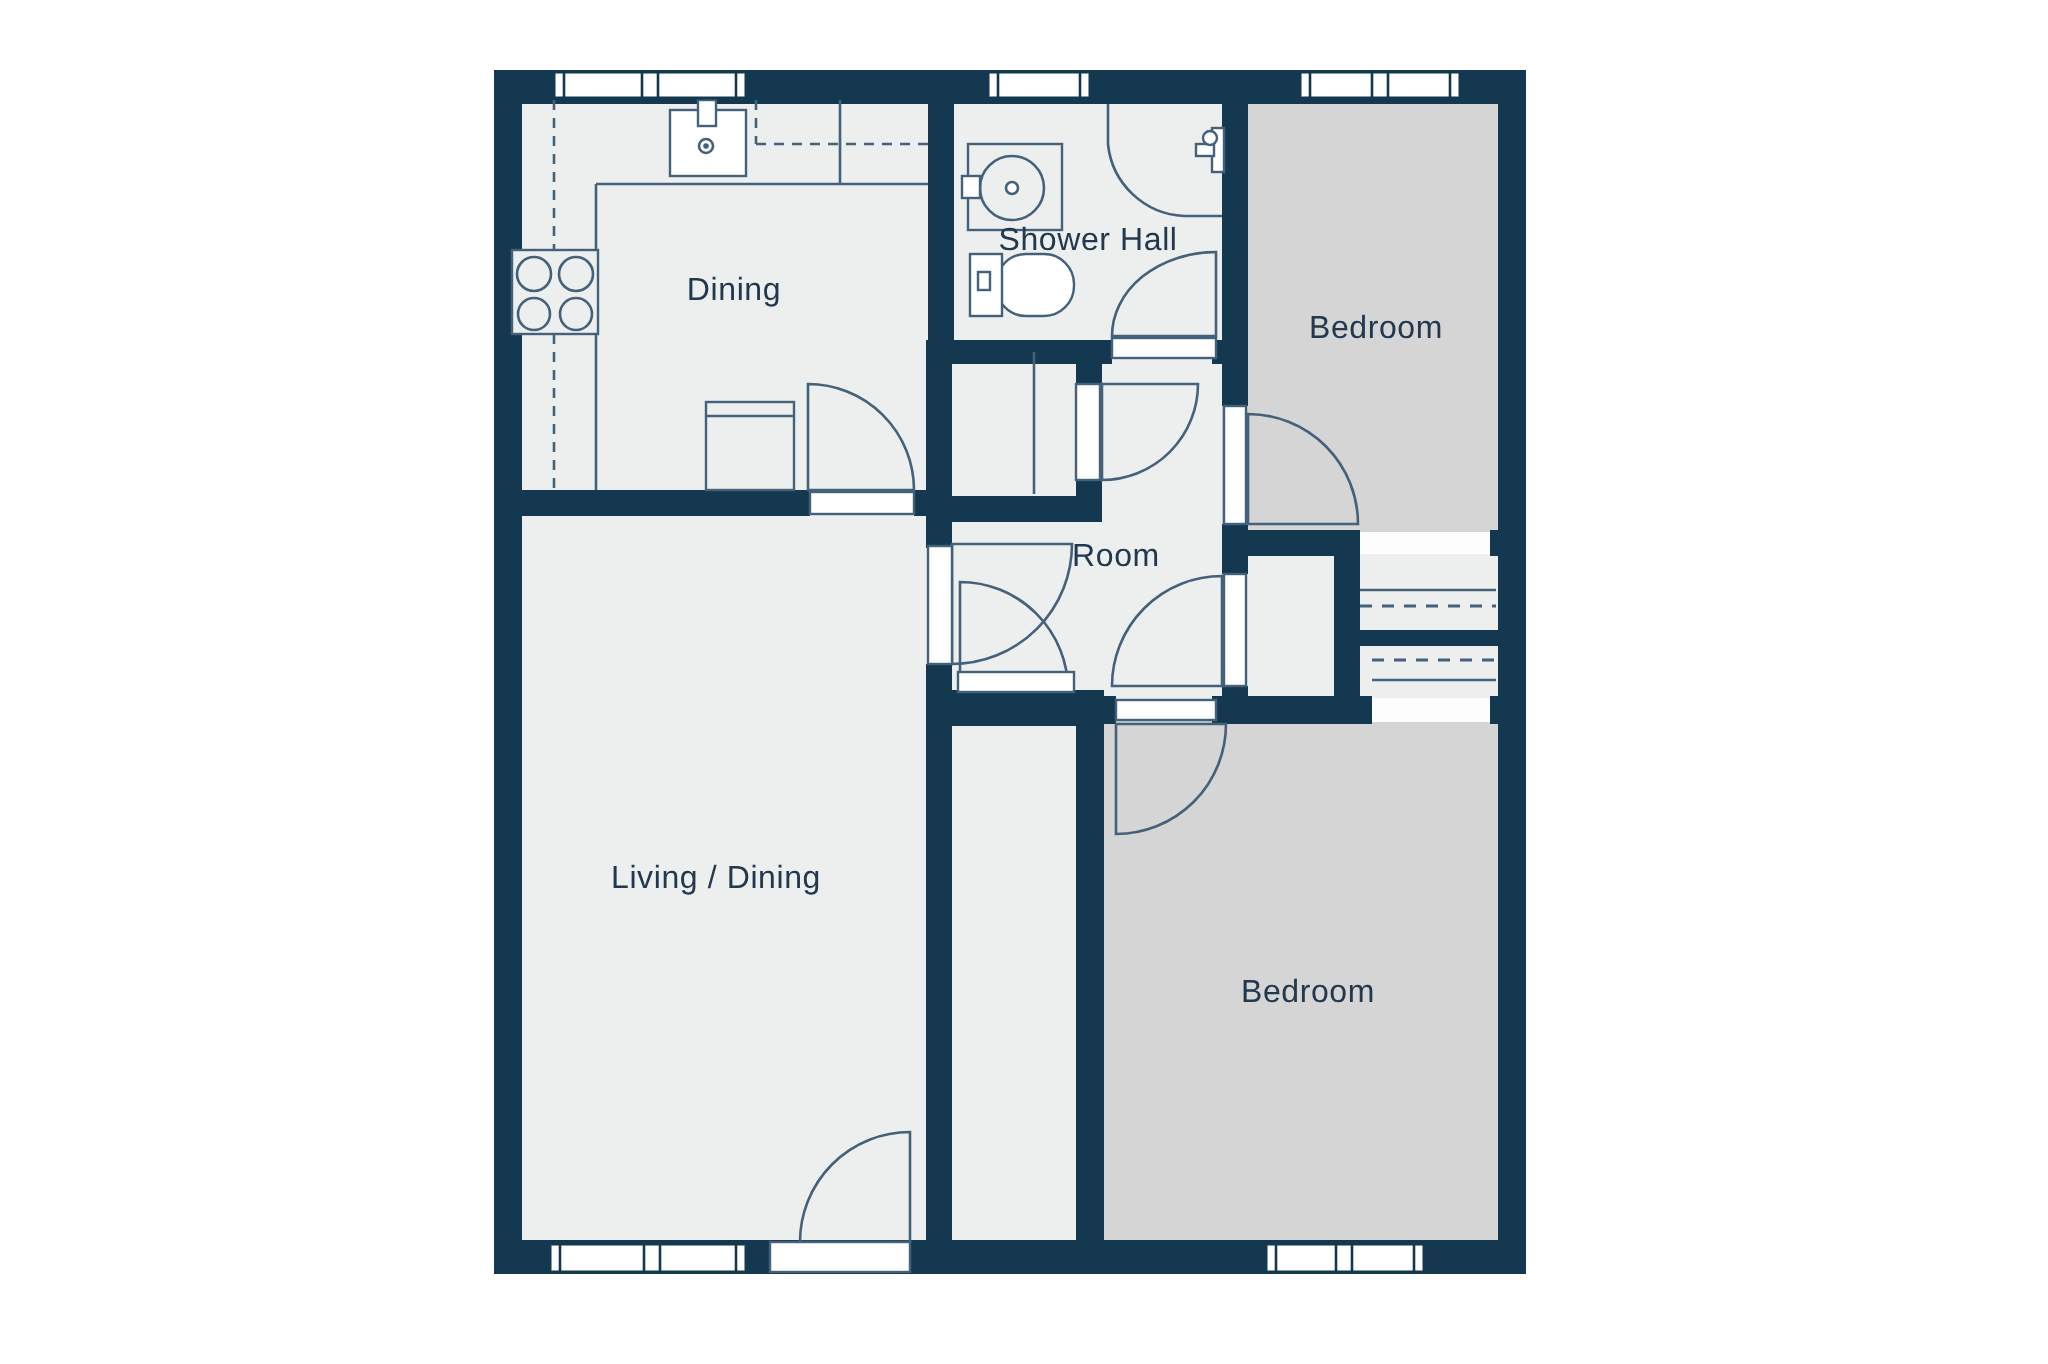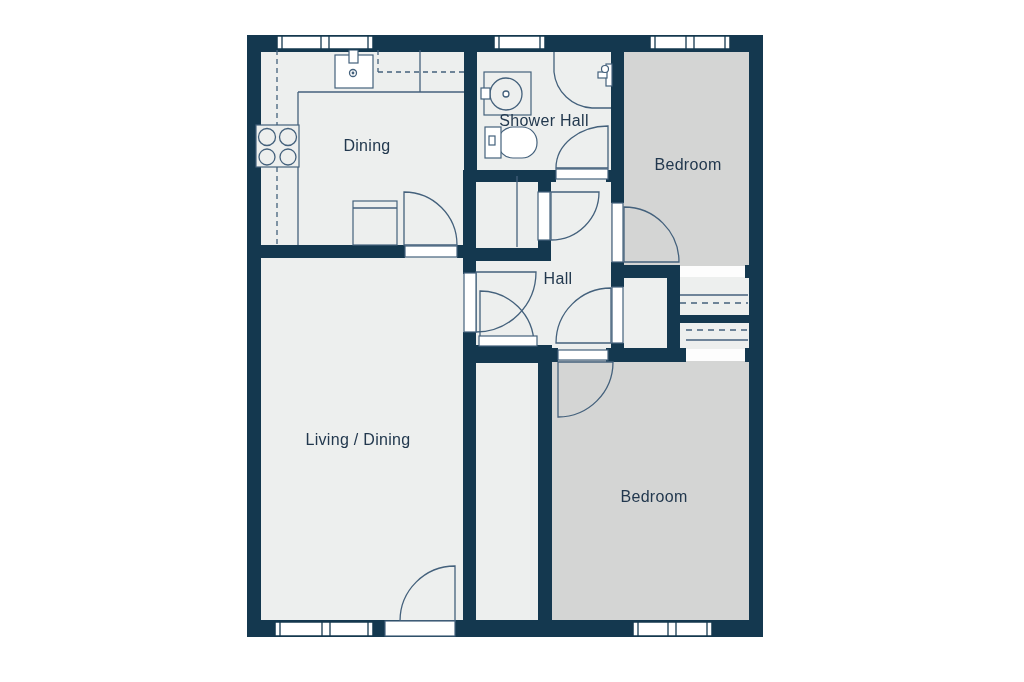--- a/index.html
+++ b/index.html
@@ -194,16 +194,16 @@
       <line class="win-l" x1="638" y1="622" x2="638" y2="636"></line>
       <line class="win-l" x1="668" y1="622" x2="668" y2="636"></line>
       <line class="win-l" x1="676" y1="622" x2="676" y2="636"></line>
       <line class="win-l" x1="707" y1="622" x2="707" y2="636"></line>
     </g>
   </svg>
 
   <div class="room-label" style="left:367px;top:146px">Dining</div>
   <div class="room-label" style="left:544px;top:121px">Shower Hall</div>
   <div class="room-label" style="left:688px;top:165px">Bedroom</div>
-  <div class="room-label" style="left:558px;top:279px">Hall</div>
+  <div class="room-label" style="left:558px;top:279px">Room</div>
   <div class="room-label" style="left:358px;top:440px">Living / Dining</div>
   <div class="room-label" style="left:654px;top:497px">Bedroom</div>
 </div>
 
 </body></html>

